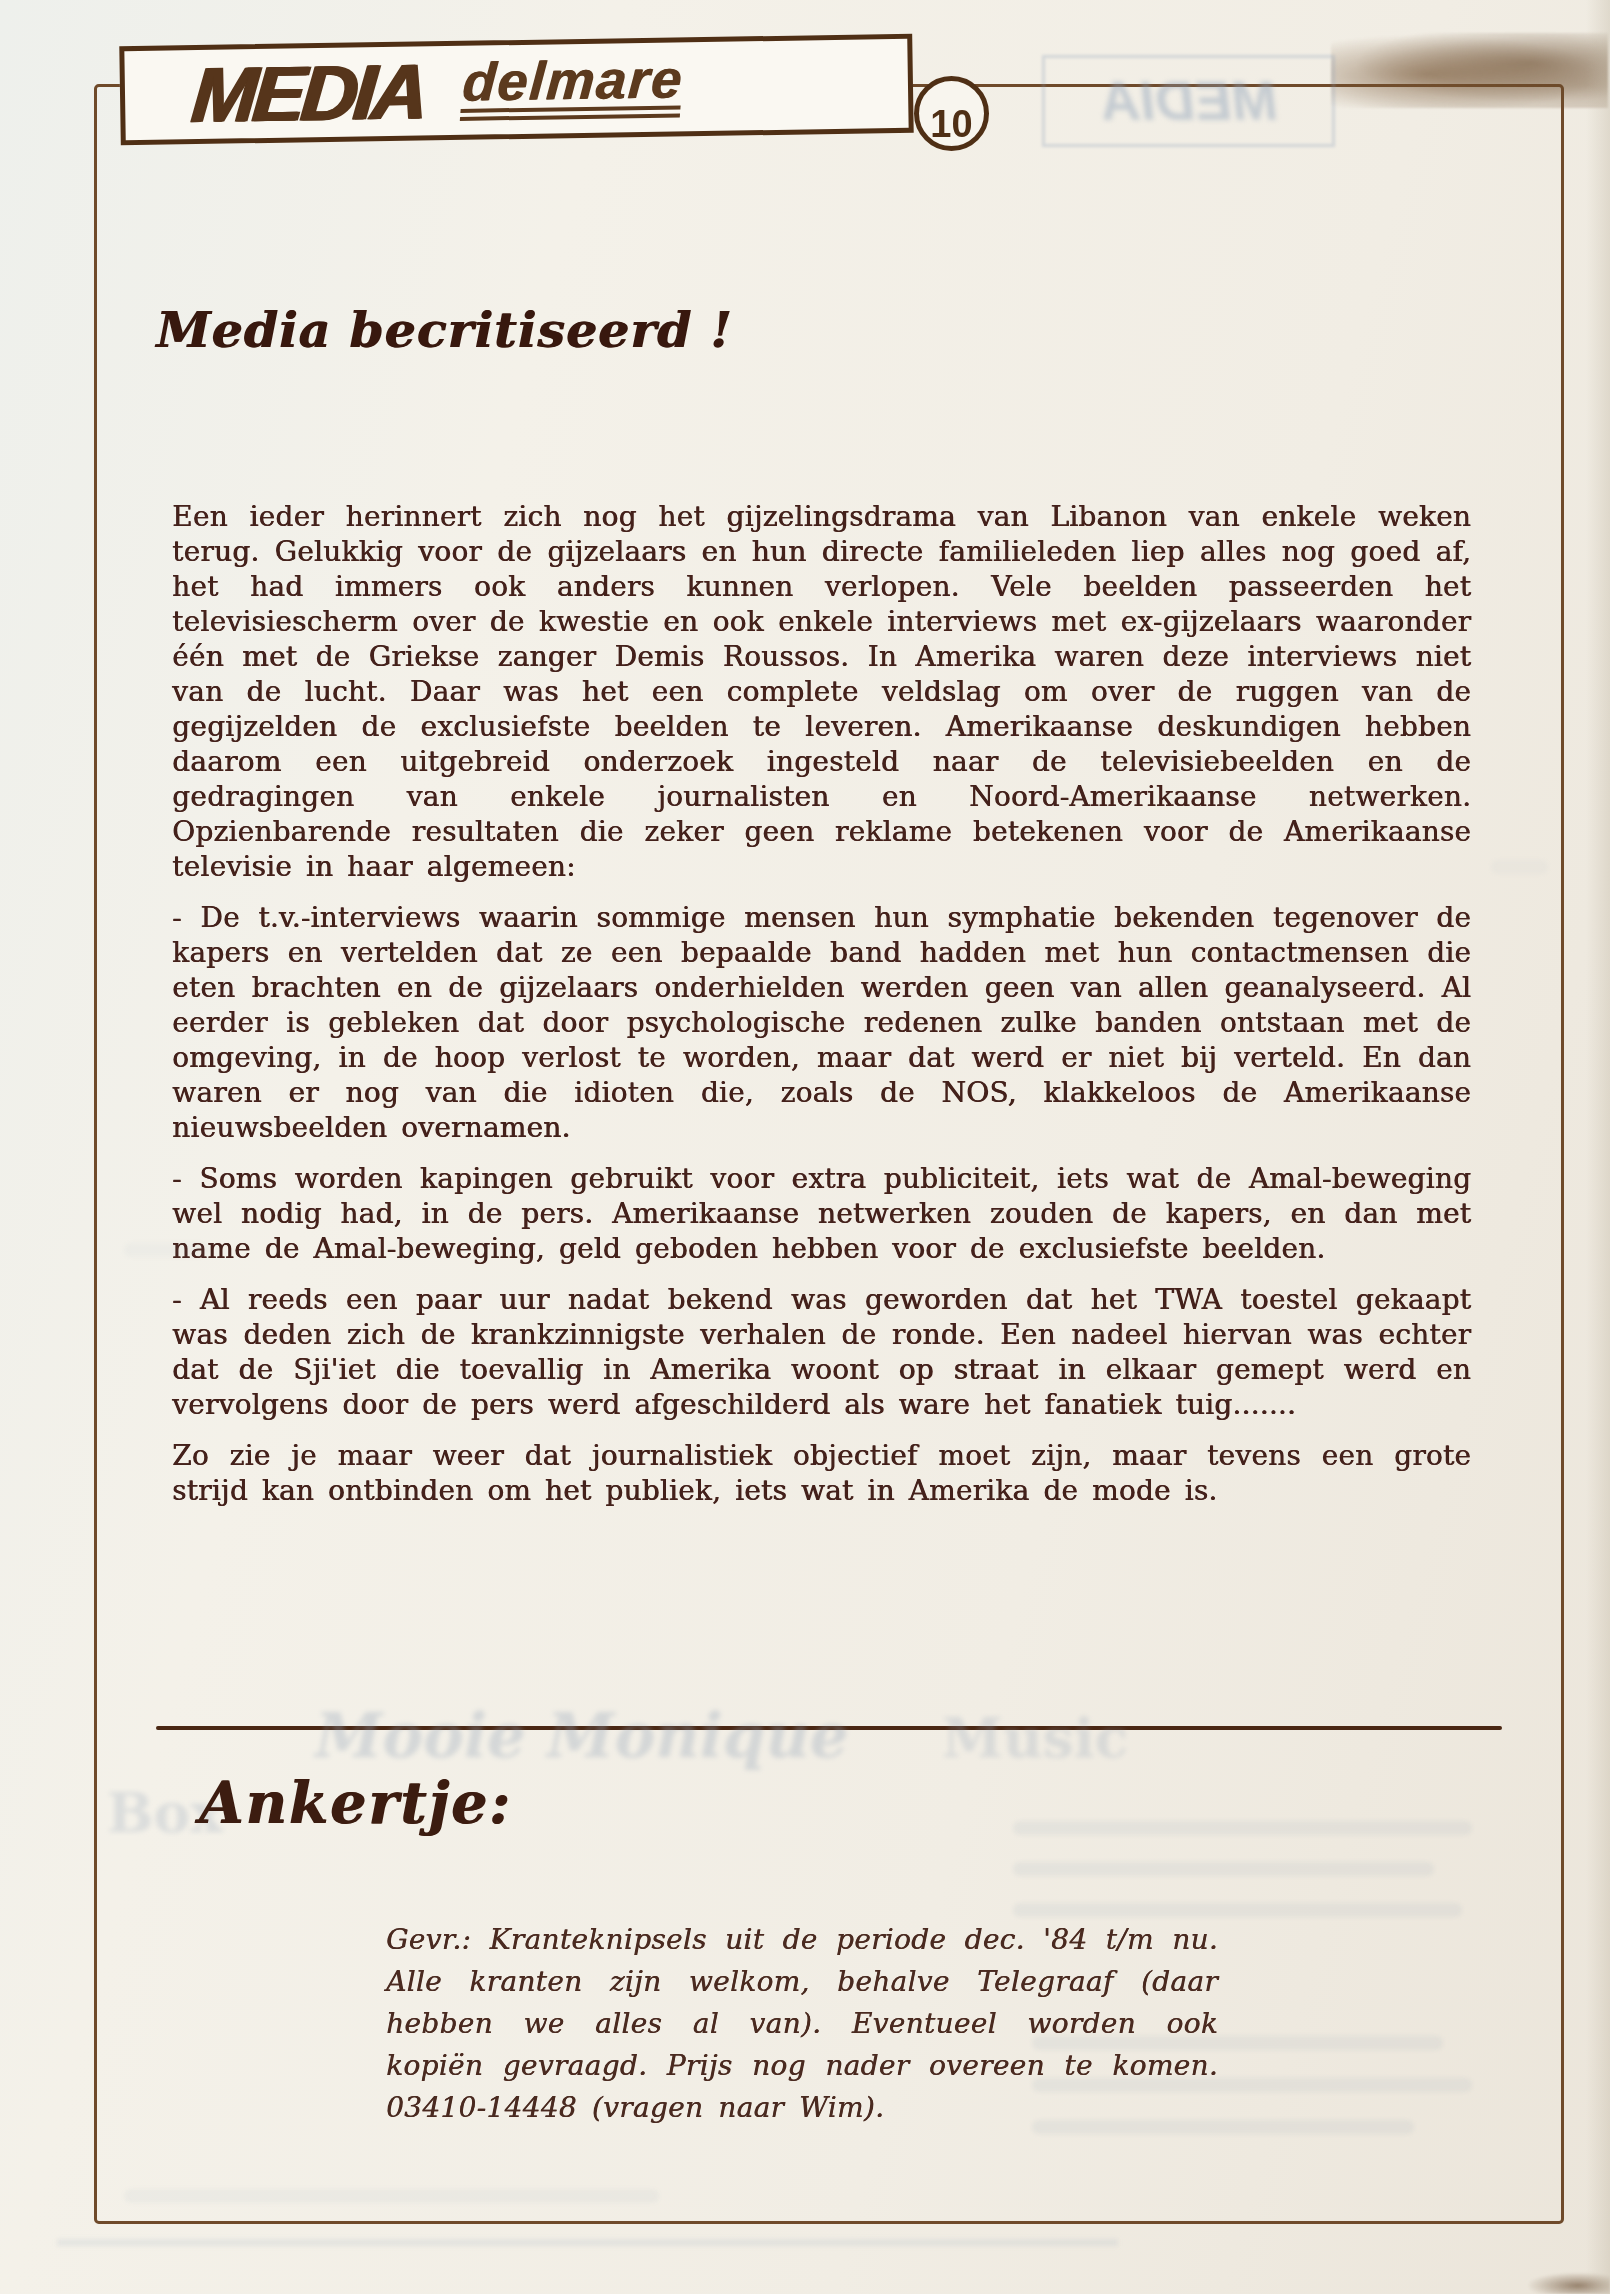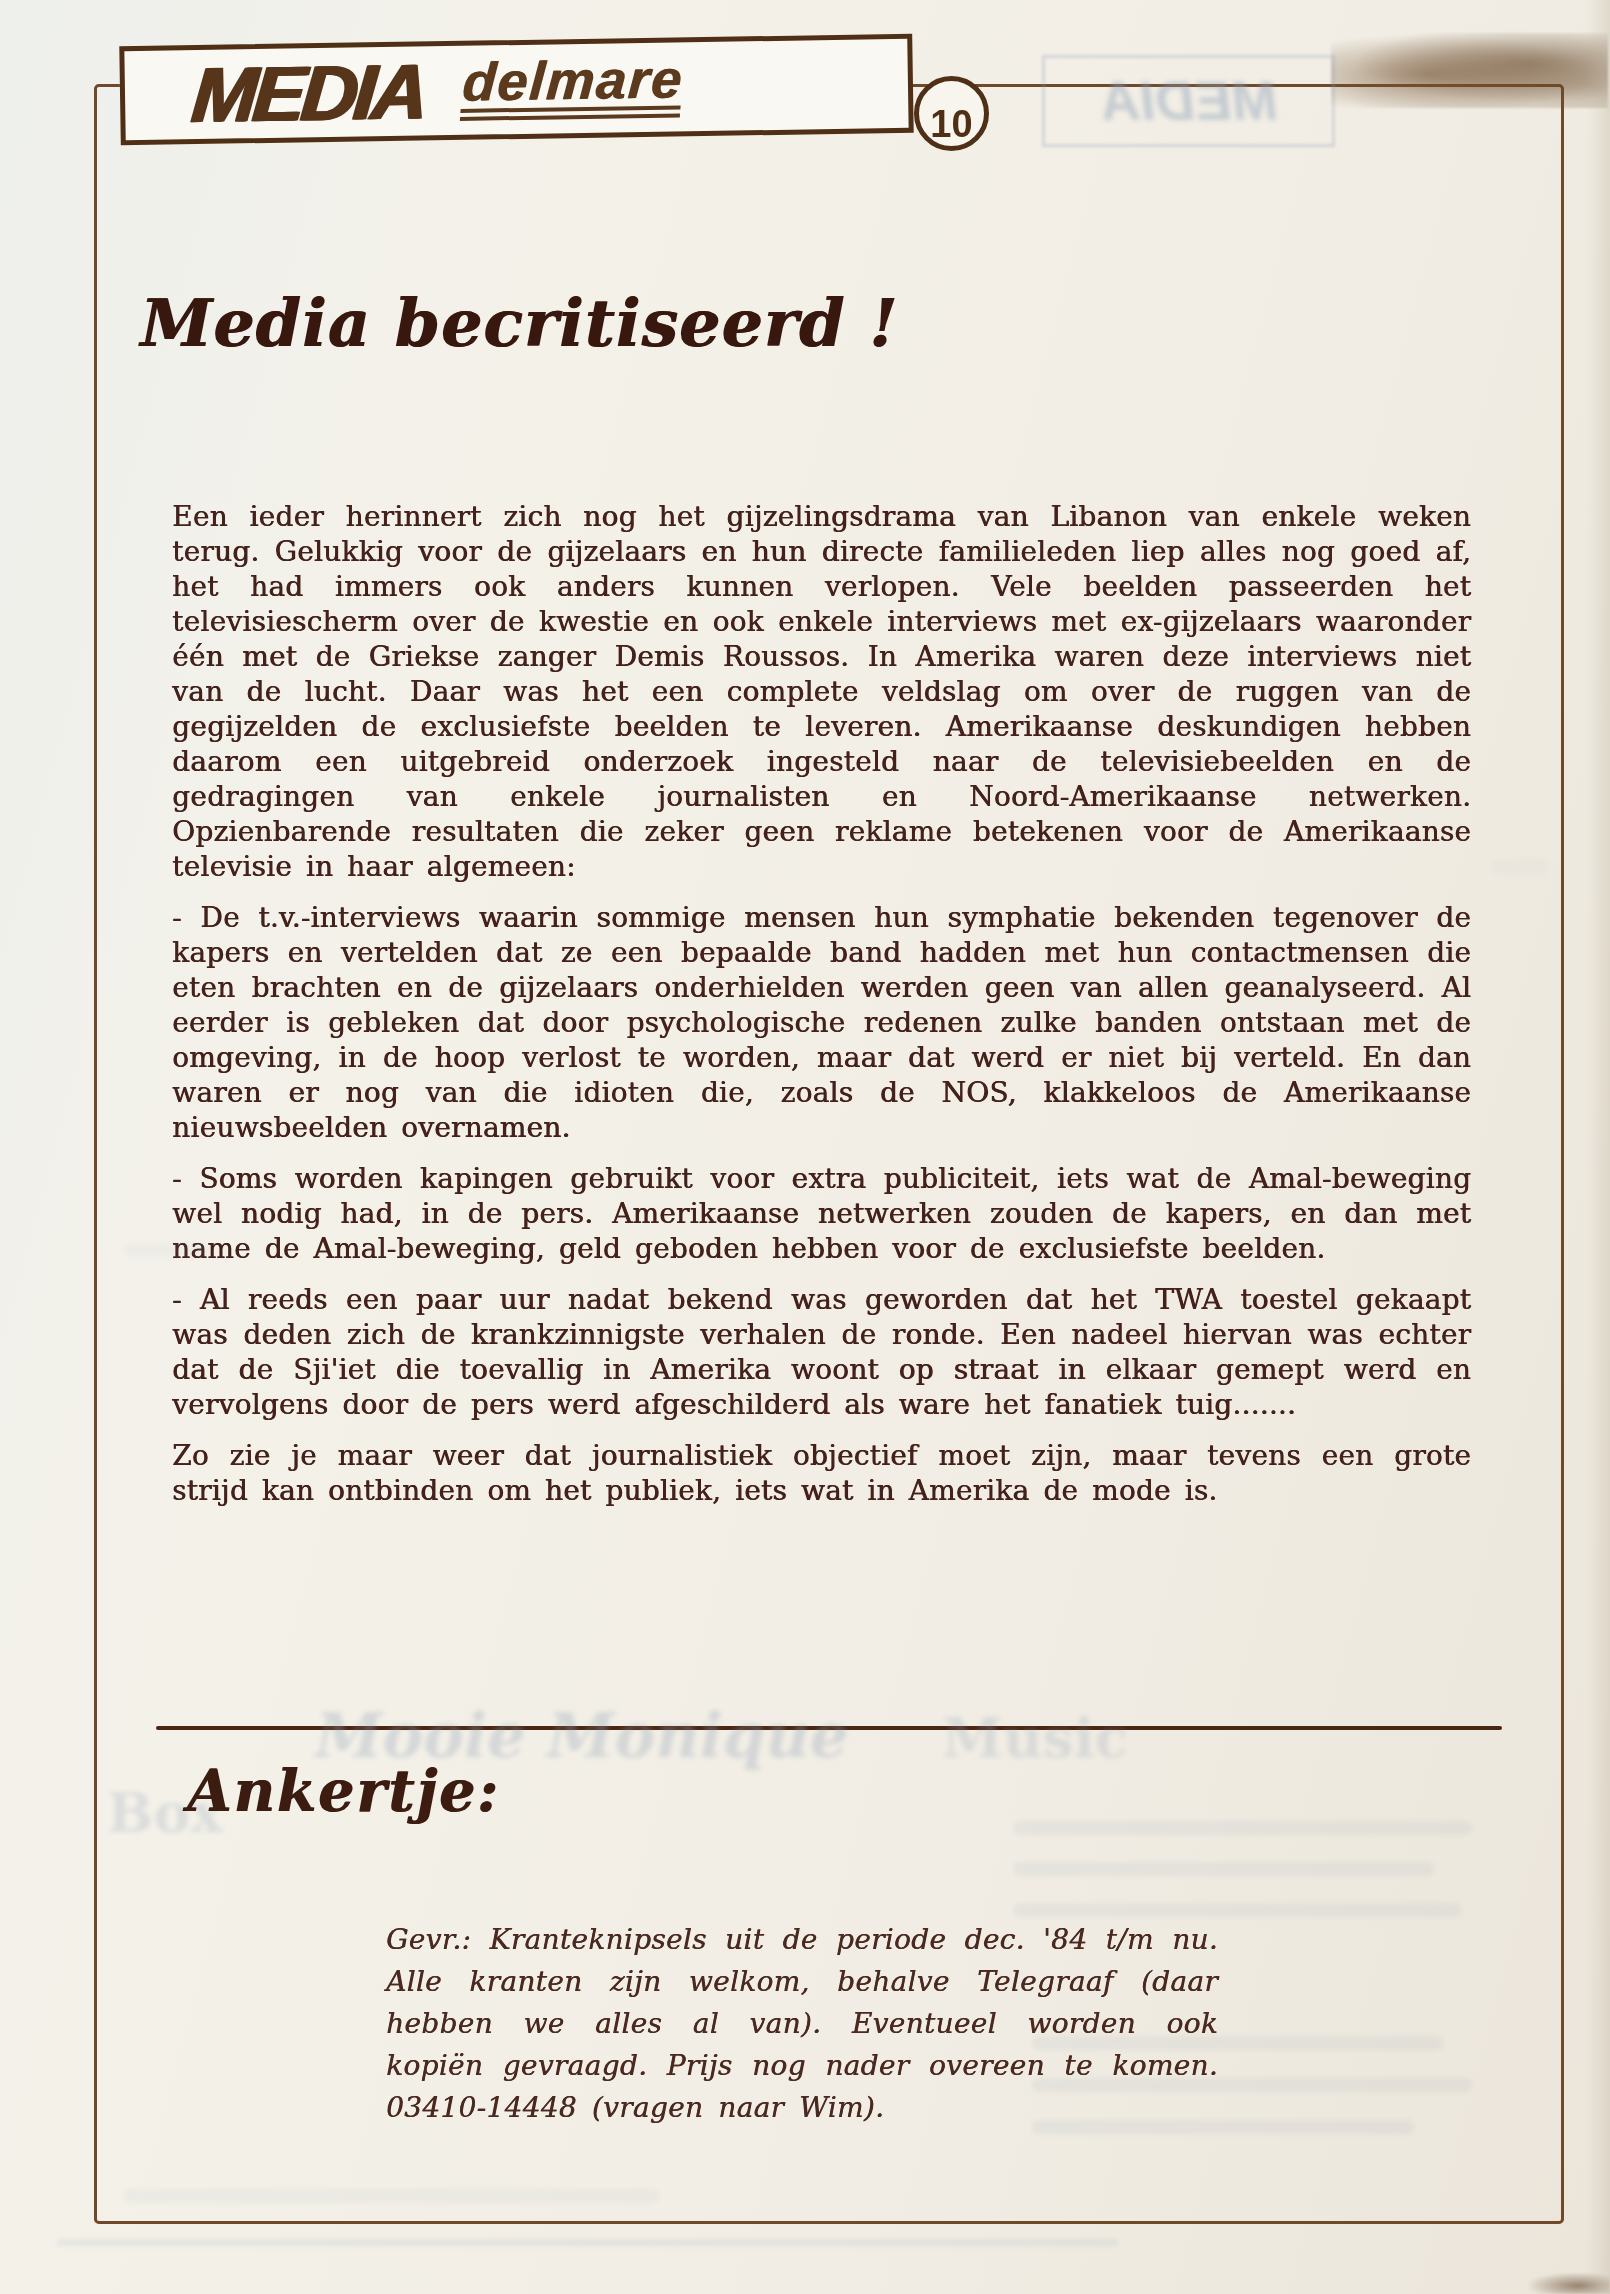--- a/index.html
+++ b/index.html
@@ -35,38 +35,38 @@
     text-shadow:1px 0 0 currentColor;
   }
   .page-badge{
     position:absolute;left:914px;top:76px;width:75px;height:75px;border-radius:50%;
     border:5.7px solid #4f2f15;background:#f8f5ee;box-sizing:border-box;
     display:flex;align-items:flex-end;justify-content:center;
     font-family:"Liberation Sans", sans-serif;font-weight:bold;font-size:38px;color:#4f2f15;
   }
   
   .article-title{
-    position:absolute;left:140px;top:285px;margin:0;
-    font-size:65px;font-weight:bold;font-style:italic;color:#38180e;
+    position:absolute;left:140px;top:285px;margin:16px;
+    font-size:49px;font-weight:bold;font-style:italic;color:#38180e;
     letter-spacing:1px;white-space:nowrap;
     text-shadow:1px 0 0 currentColor;
   }
   .body-text{
     position:absolute;left:156px;top:483px;width:1331px;
     font-size:28px;line-height:35px;text-align:justify;
     color:#44211b;word-spacing:4.8px;letter-spacing:0.2px;
     text-shadow:0.6px 0 0 currentColor;
   }
   .body-text p{margin:16px;}
   .divider{
     position:absolute;left:156px;top:1726px;width:1346px;height:3.8px;
     background:#4a2713;border-radius:1.9px;
   }
   .section-title{
-    position:absolute;left:187px;top:1757px;margin:0;
+    position:absolute;left:187px;top:1757px;margin:12px;
     font-size:57px;font-weight:bold;font-style:italic;color:#3c1c10;
     letter-spacing:1.9px;text-shadow:1px 0 0 currentColor;
   }
   .ad-text{
     position:absolute;left:366px;top:1919px;width:832px;
     font-size:28px;font-style:italic;line-height:42px;text-align:justify;
     color:#4a2a20;word-spacing:5.7px;letter-spacing:0.3px;
     text-shadow:0.4px 0 0 currentColor;
     margin-left:20px;
   }

